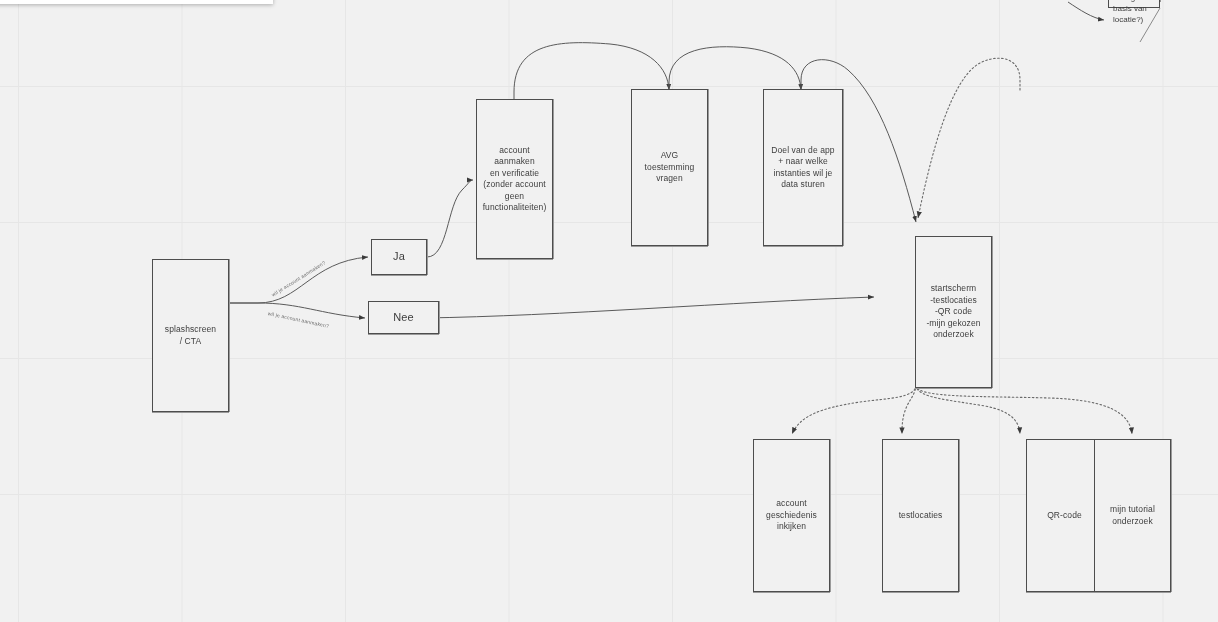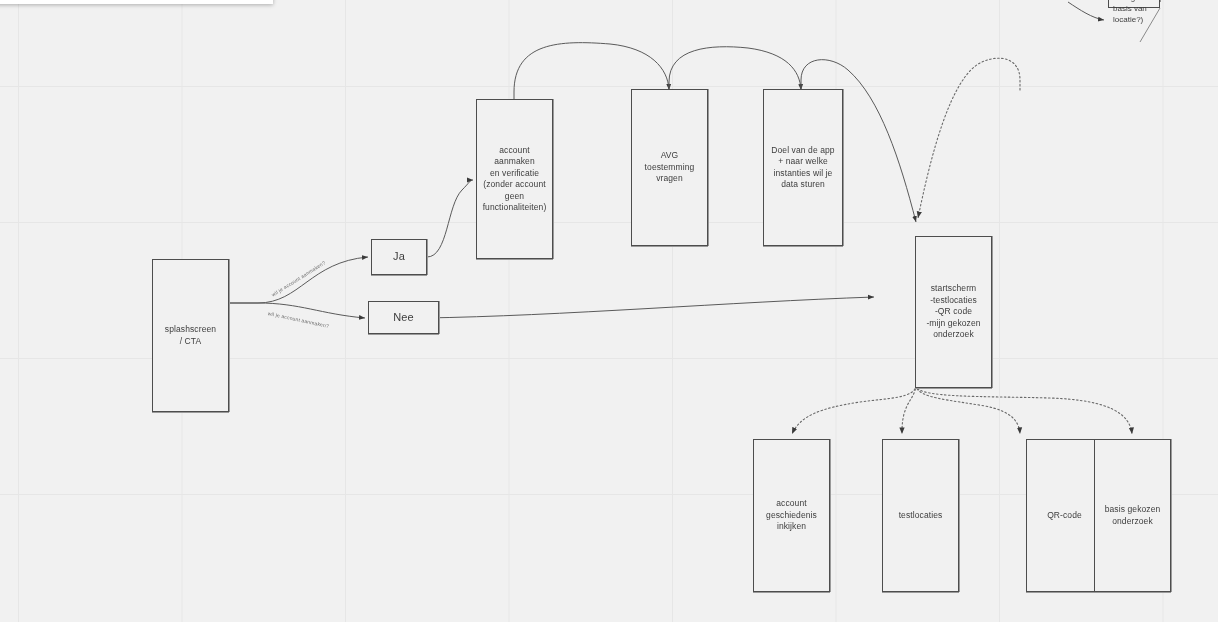--- a/index.html
+++ b/index.html
@@ -190,21 +190,21 @@
 
   <div class="node" style="left:864px; top:439px; width:77px; height:153px;margin-left:18px;">
     <span class="node-label">testlocaties</span>
   </div>
 
   <div class="node" style="left:982px; top:439px; width:77px; height:153px;margin-left:44px;">
     <span class="node-label">QR-code</span>
   </div>
 
   <div class="node" style="left:1094px; top:439px; width:77px; height:153px;">
-    <span class="node-label">basis gekozen
+    <span class="node-label">mijn tutorial
 onderzoek</span>
   </div>
 
   <div class="note-box" style="left:1108px; top:-40px; width:52px; height:48px;"></div>
 
   <div class="note" style="left:1113px; top:-8px;">data geven op
 basis van
 locatie?)</div>
 
   <div class="edge-label" style="left:272px; top:292px; transform: rotate(-32deg);">wil je account aanmaken?</div>

